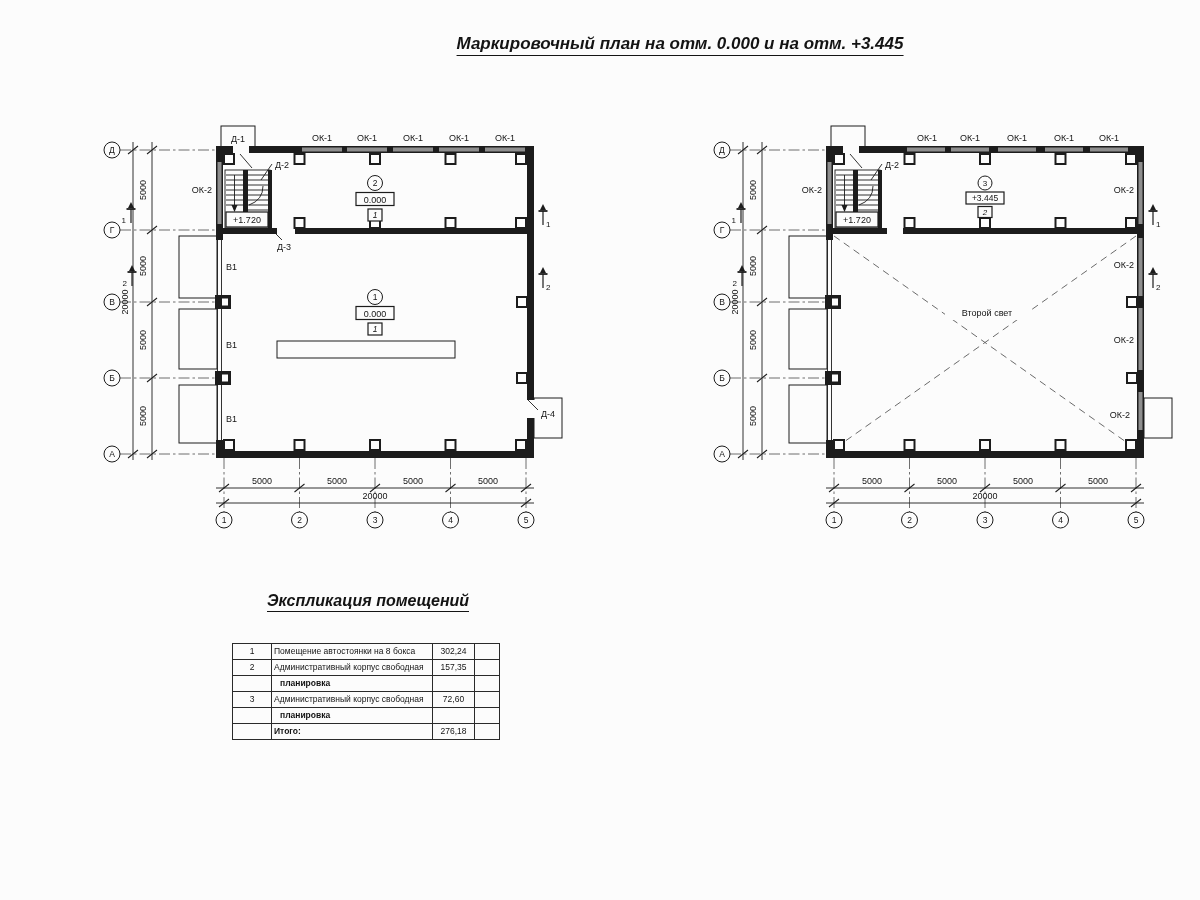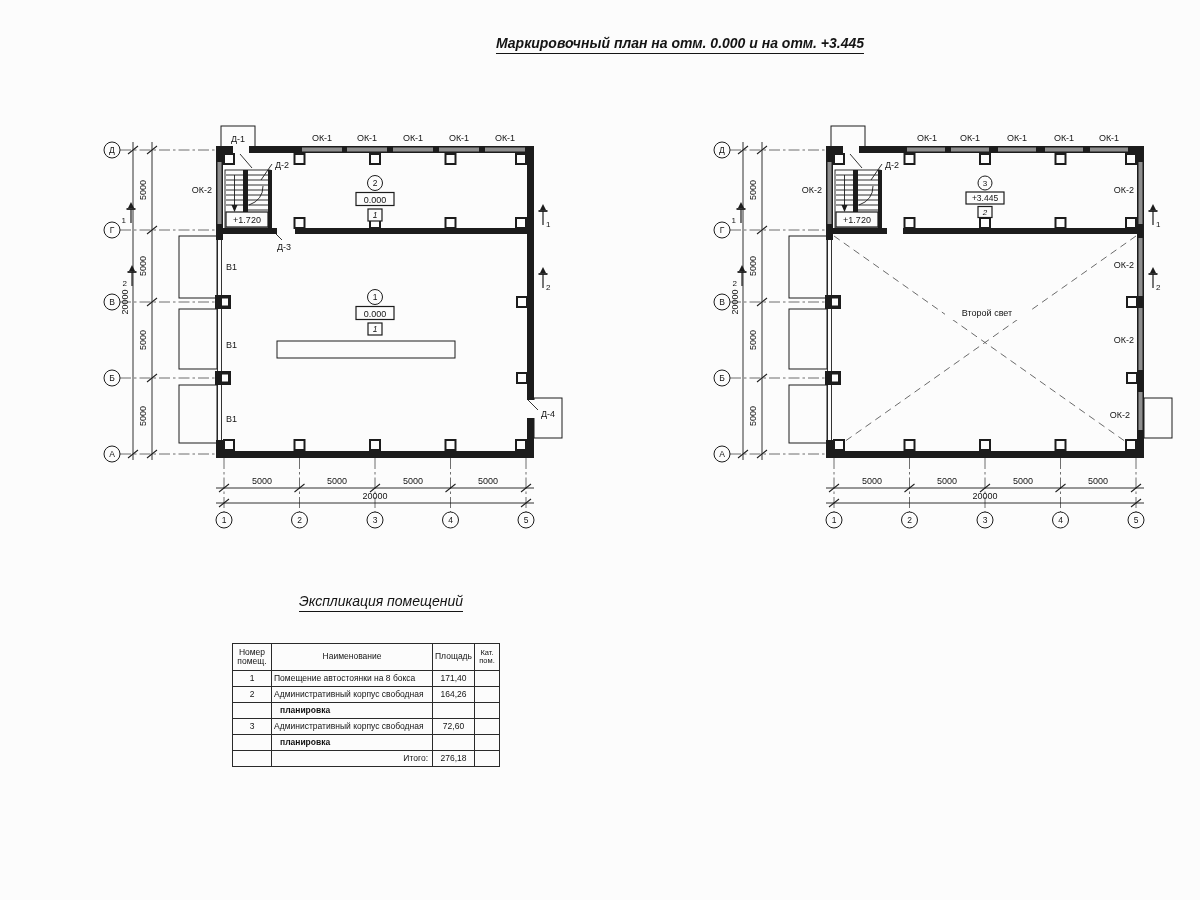--- a/index.html
+++ b/index.html
@@ -17,35 +17,35 @@
   .lbl{font-size:9px;}
   .lbm{font-size:9px;text-anchor:middle;}
   .lbe{font-size:9px;text-anchor:end;}
   .bt{font-size:8.5px;text-anchor:middle;}
   .dt{font-size:9px;text-anchor:middle;}
   .sm{font-size:8px;}
   .it{font-style:italic;}
   .bub{fill:#fcfcfc;stroke:#1c1c1c;stroke-width:1;}
   .box{fill:#fcfcfc;stroke:#1c1c1c;stroke-width:1.2;}
   #title{position:absolute;top:34px;left:680px;transform:translateX(-50%);white-space:nowrap;}
-  #title span{font-style:italic;font-weight:bold;font-size:14px;border-bottom:1.5px solid #141414;padding-bottom:2px;margin-top:29px;}
+  #title span{font-style:italic;font-weight:bold;font-size:17px;border-bottom:1.5px solid #141414;padding-bottom:2px;margin-top:29px;}
   #tbl-title{position:absolute;top:592px;left:267px;}
-  #tbl-title span{font-style:italic;font-weight:normal;font-size:14px;border-bottom:1.3px solid #141414;padding-bottom:2px;margin-left:32px;}
+  #tbl-title span{font-style:italic;font-weight:bold;font-size:16px;border-bottom:1.3px solid #141414;padding-bottom:2px;}
   #schedule{position:absolute;top:643px;left:232px;border-collapse:collapse;table-layout:fixed;
             font-size:8.5px;line-height:1.1;}
   #schedule th,#schedule td{border:1px solid #2a2a2a;padding:1px 2px;overflow:hidden;}
   #schedule{border:1.5px solid #1c1c1c;}
   #schedule th{font-weight:normal;white-space:pre-line;text-align:center;vertical-align:middle;}
   #schedule td{height:13px;vertical-align:middle;}
   .c-num{width:34px;text-align:center;}
   .c-name{width:150px;text-align:left;}
   .c-area{width:37px;text-align:center;}
   .c-cat{width:20px;font-size:7.5px;}
   .indent{padding-left:8px !important;font-weight:bold;}
-  .tright{text-align:right;padding-right:4px !important;}
+  .tright{text-align:left;padding-right:4px !important;font-weight:bold;}
 </style>
 </head>
 <body>
 
 <div id="page">
 
 <svg width="1200" height="900" viewBox="0 0 1200 900">
   <defs>
     <g id="pil">
           <rect x="-5" y="-5" width="10" height="10" fill="#fcfcfc" stroke="#1c1c1c" stroke-width="2"></rect>
@@ -438,38 +438,30 @@
 
 
 <table id="schedule">
   <colgroup>
         <col style="width:34px">
         <col style="width:150px">
         <col style="width:37px">
         <col style="width:20px">
       </colgroup>
   <tbody>
-        <tr style="height:27px">
-    <th class="c-num">Номер
-помещ.</th>
-    <th class="c-name">Наименование</th>
-    <th class="c-area">Площадь</th>
-    <th class="c-cat">Кат.
-пом.</th>
-  </tr>
   <tr>
     <td class="c-num">1</td>
     <td class="c-name">Помещение автостоянки на 8 бокса</td>
-    <td class="c-area">171,40</td>
+    <td class="c-area">302,24</td>
     <td class="c-cat"></td>
   </tr>
   <tr>
     <td class="c-num">2</td>
     <td class="c-name">Административный корпус свободная</td>
-    <td class="c-area">164,26</td>
+    <td class="c-area">157,35</td>
     <td class="c-cat"></td>
   </tr>
   <tr>
     <td class="c-num"></td>
     <td class="c-name indent">планировка</td>
     <td class="c-area"></td>
     <td class="c-cat"></td>
   </tr>
   <tr>
     <td class="c-num">3</td>

